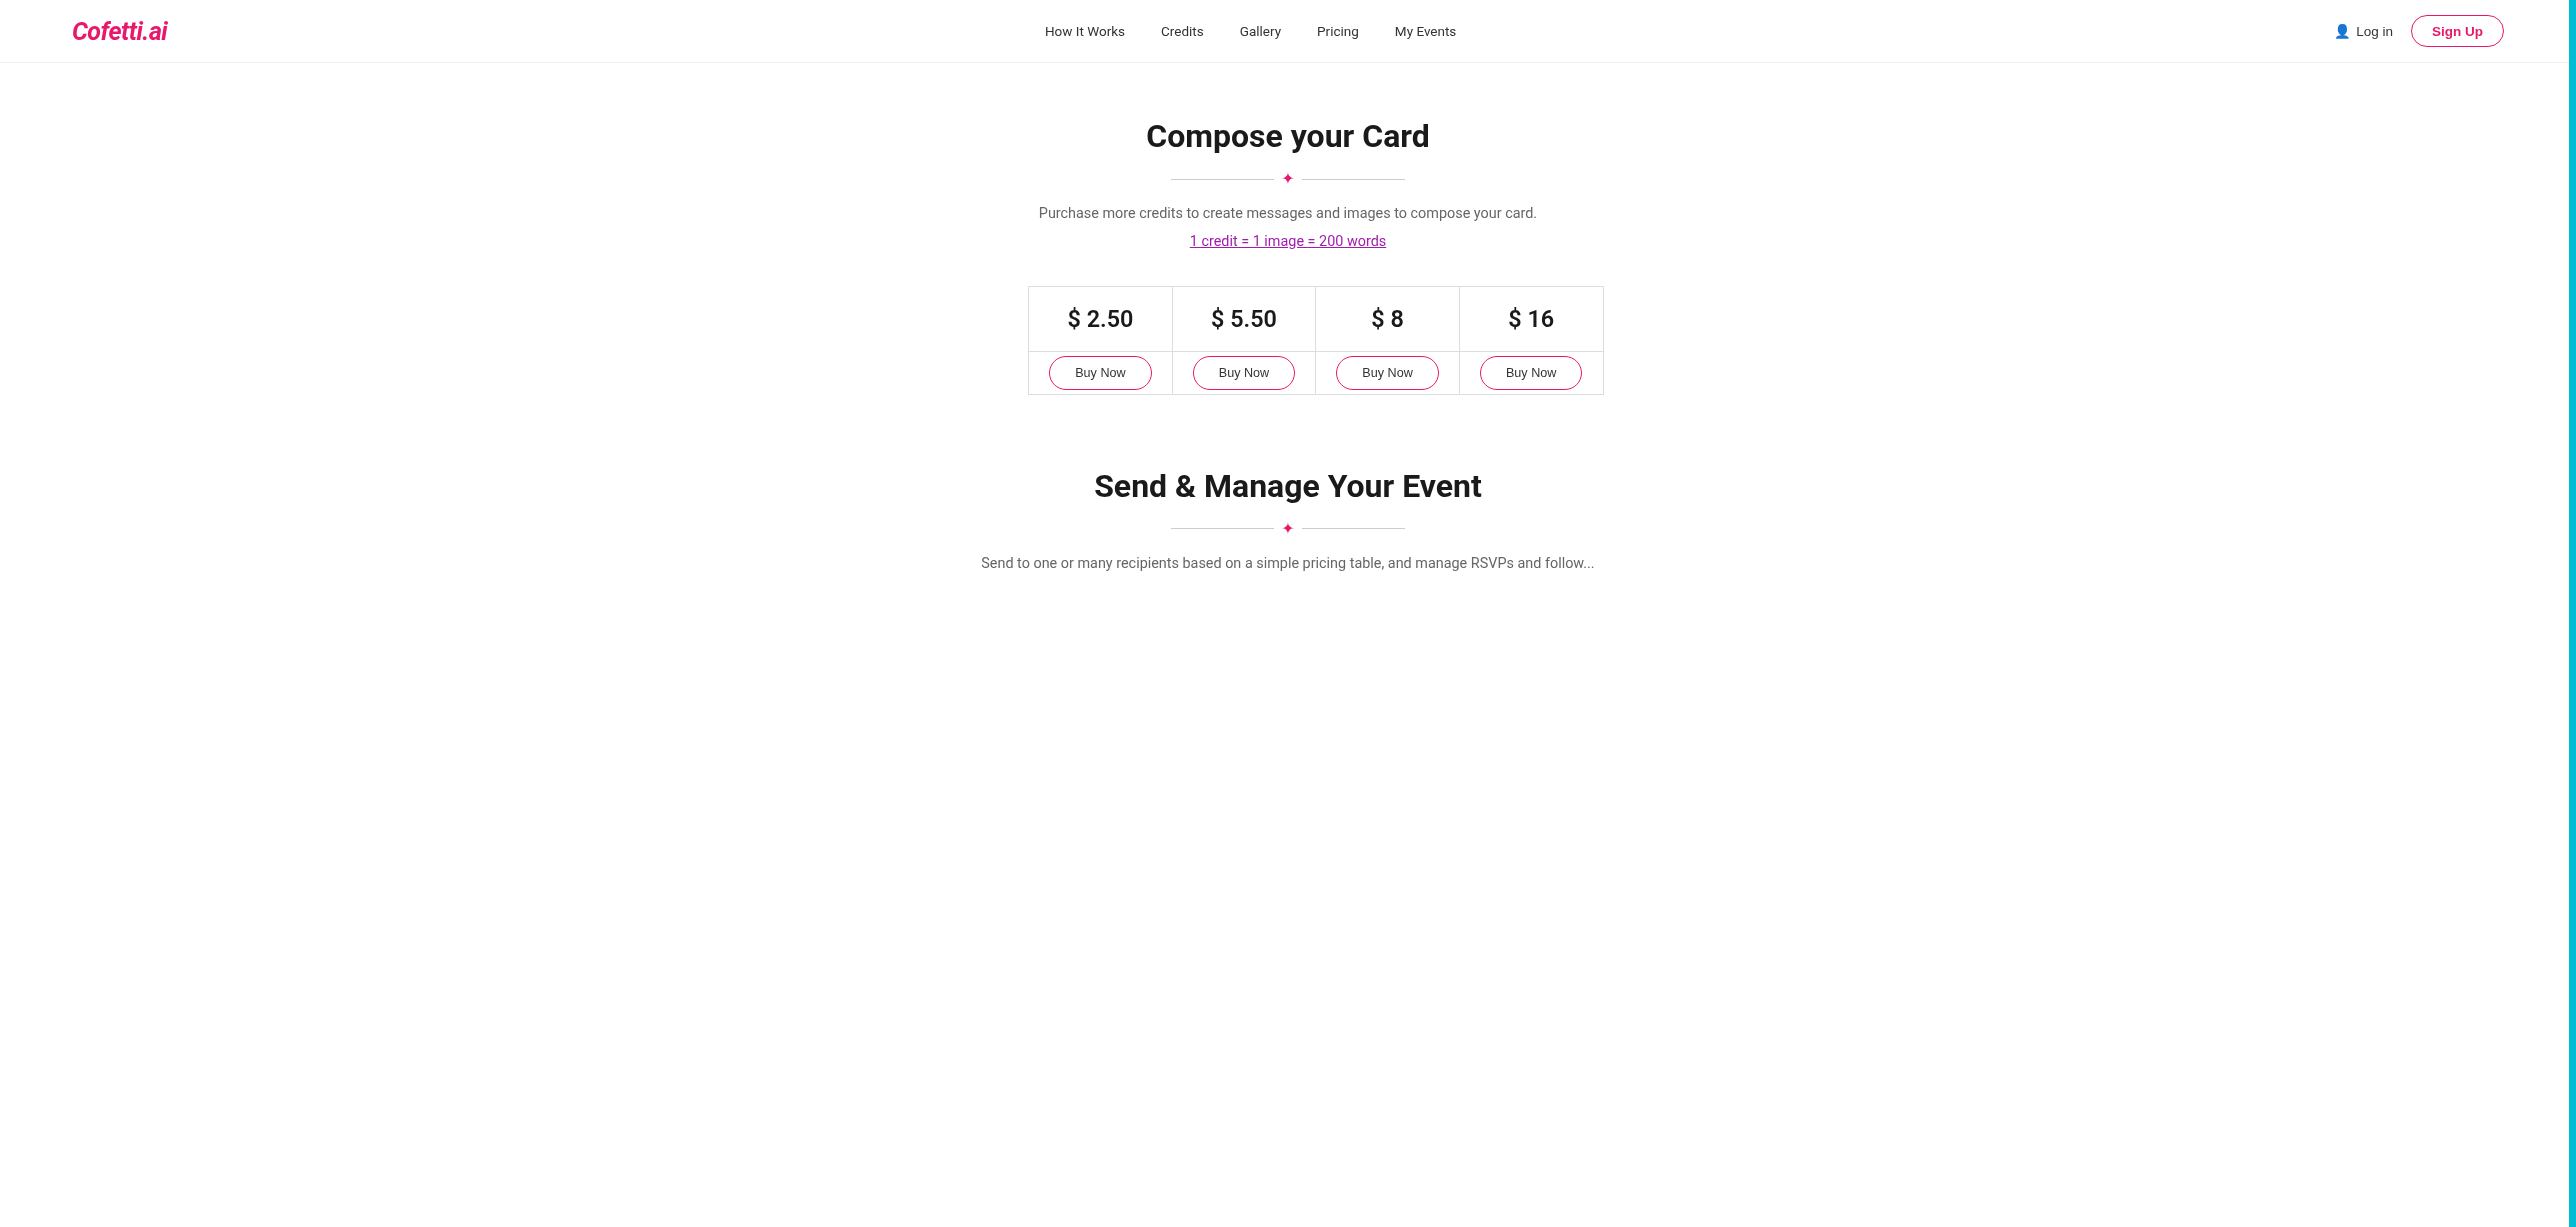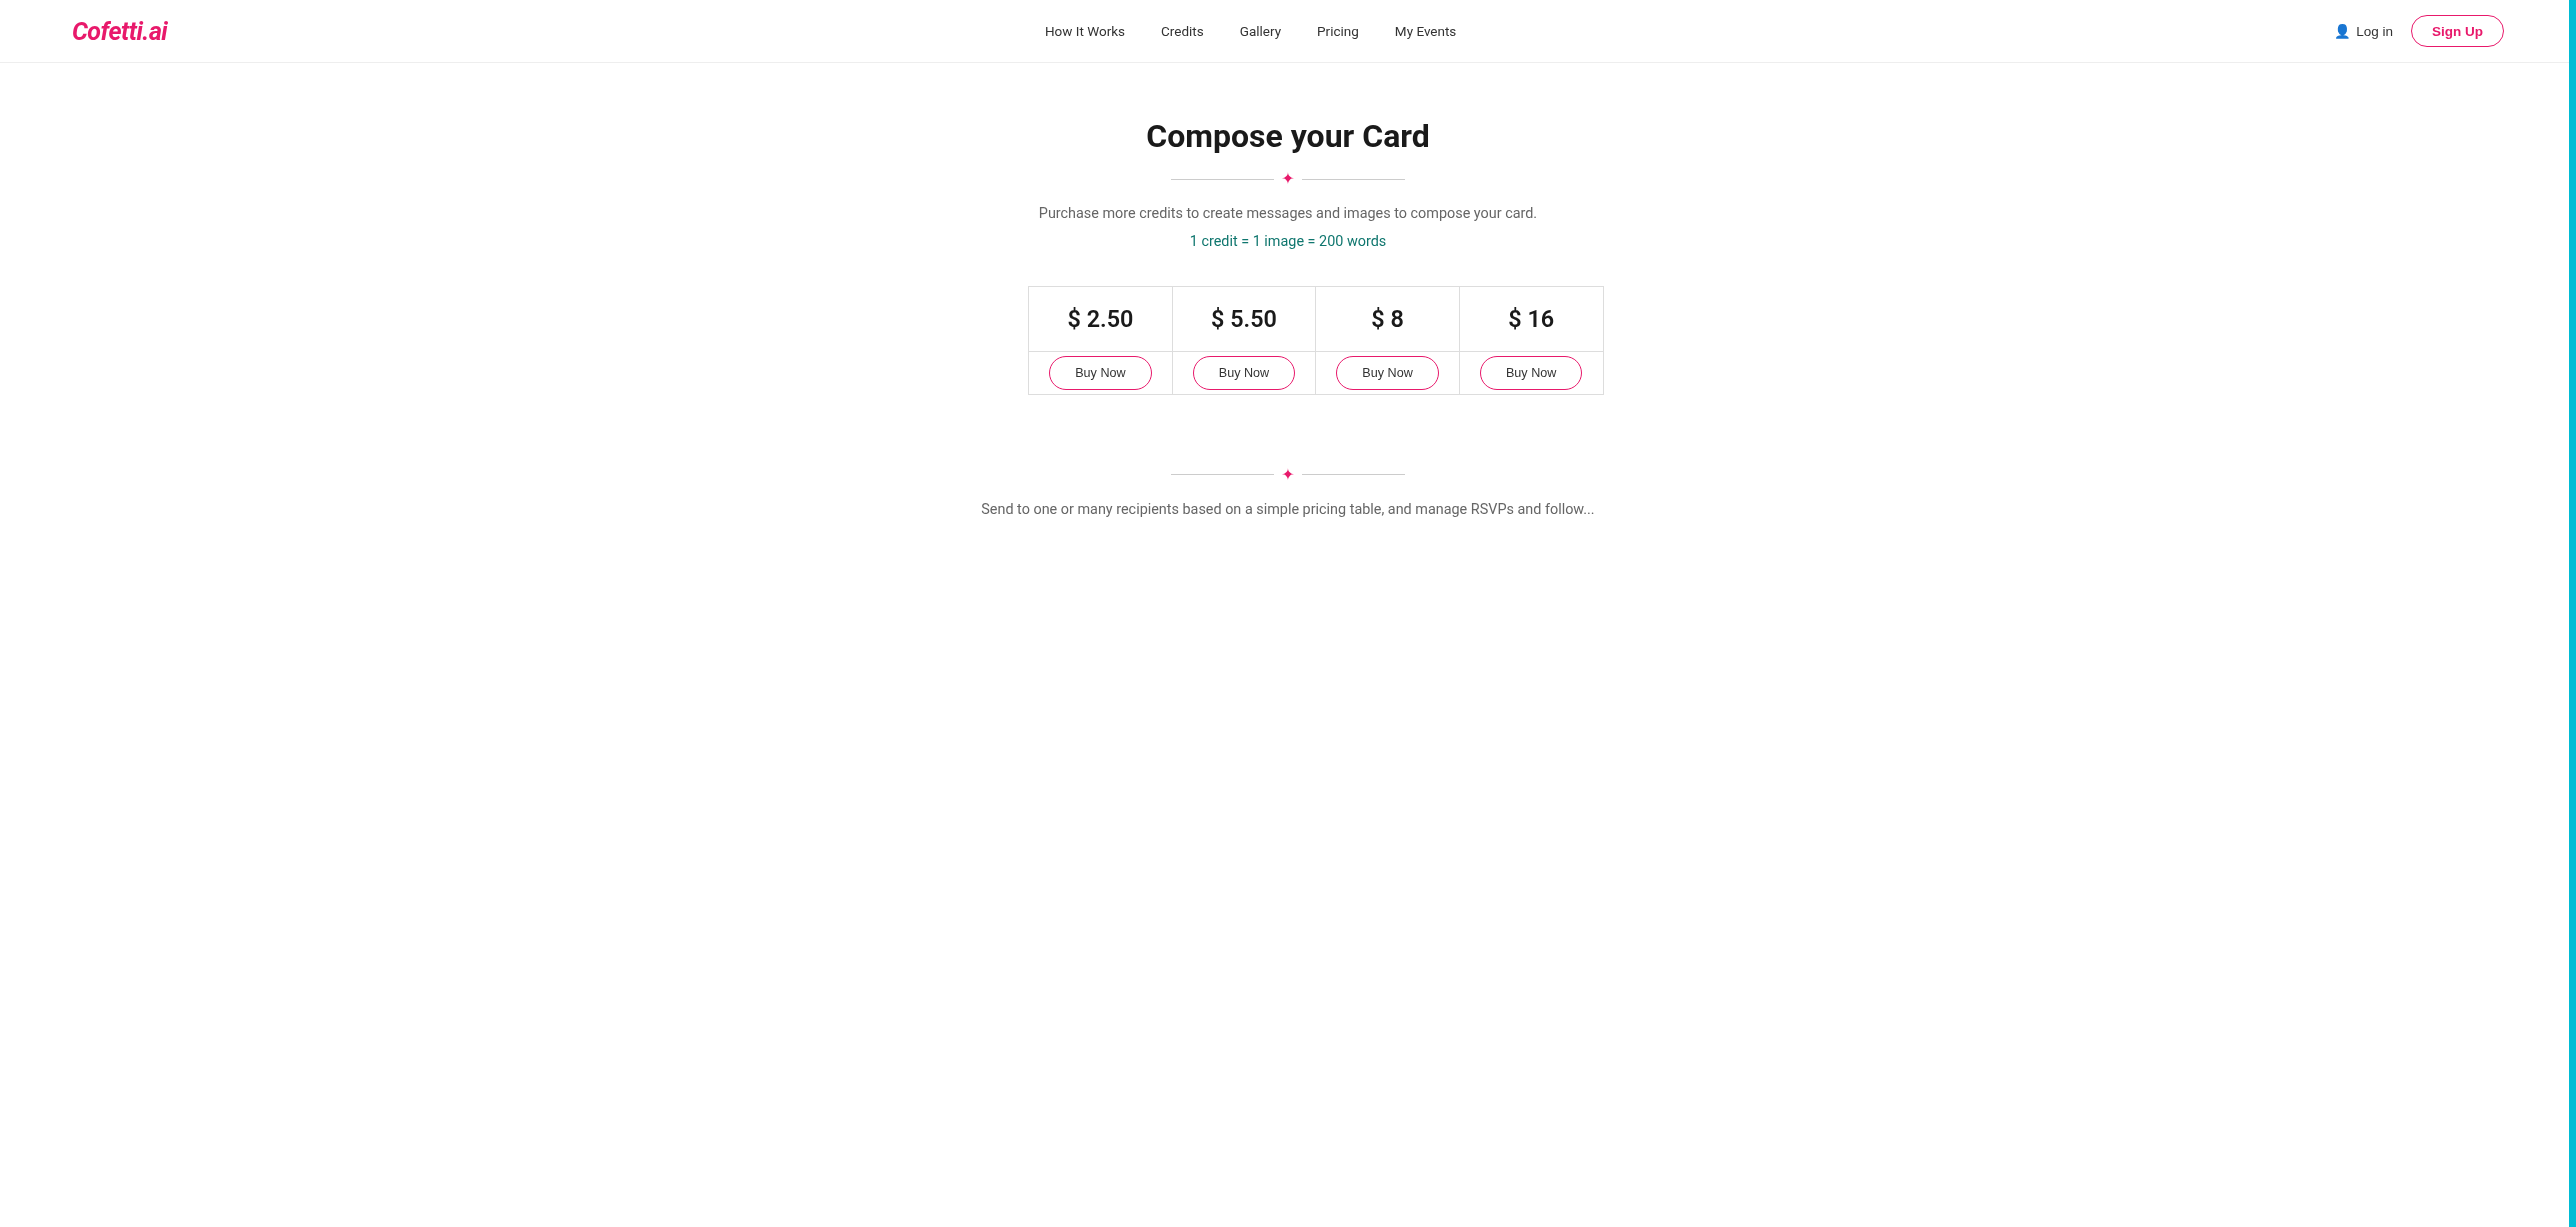--- a/index.html
+++ b/index.html
@@ -130,22 +130,23 @@
     .section-subtitle {
       text-align: center;
       color: #666;
       font-size: 14.4px;
       margin-bottom: 10.8px;
     }
 
     .credit-info {
       text-align: center;
       font-size: 14.4px;
-      color: #0f766e;
+      color: #a21caf;
       margin-bottom: 36px;
+      text-decoration: underline;
     }
 
     
     .pricing-table-wrapper {
       display: flex;
       justify-content: center;
       margin-bottom: 72px;
     }
 
     .pricing-table {
@@ -299,20 +300,21 @@
           <td>
             <button class="buy-now-btn">Buy Now</button>
           </td>
         </tr>
       </tbody>
         </table>
     </div>
   </section>
 
   <section class="section2">
+    <h2 class="section-title">Send &amp; Manage Your Event</h2>
 
     <div class="divider-line">
       <span class="divider-star">✦</span>
     </div>
 
     <p class="section2-sub">Send to one or many recipients based on a simple pricing table, and manage RSVPs and follow...</p>
   </section>
 
 </div>
 

